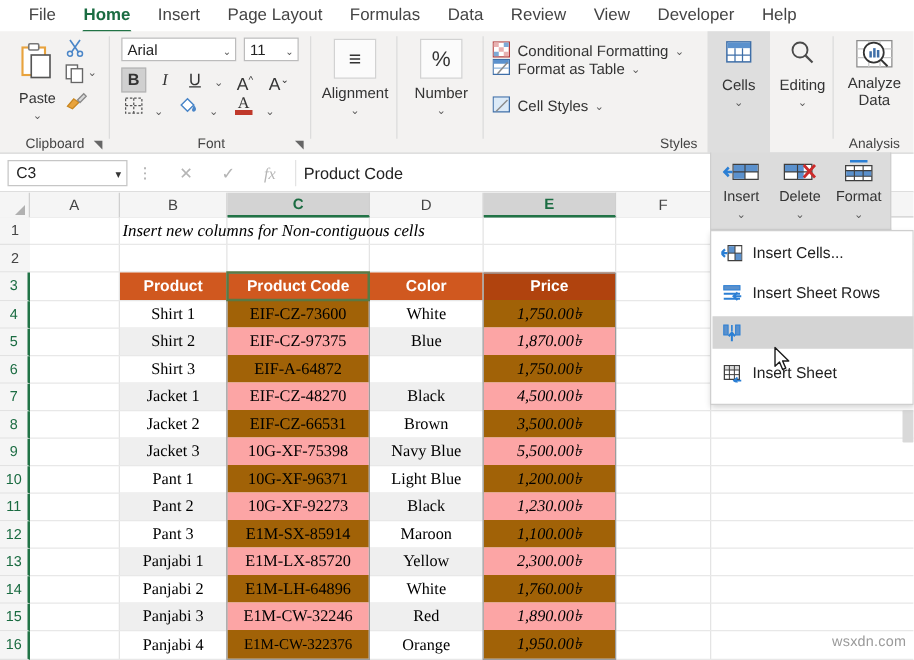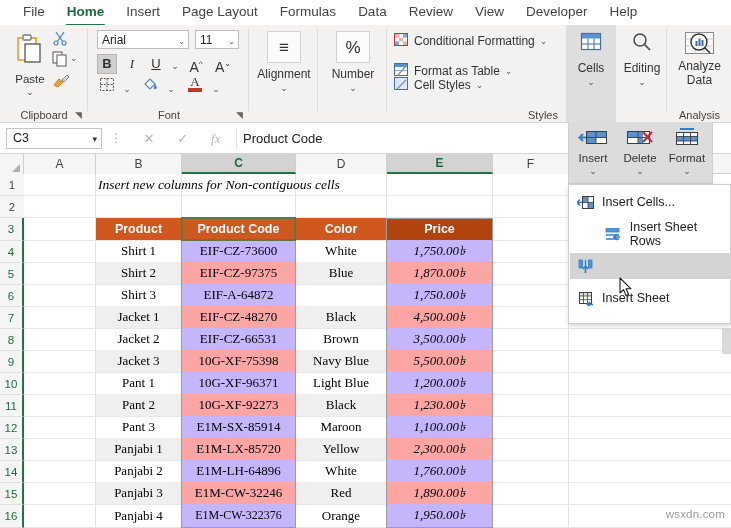--- a/index.html
+++ b/index.html
@@ -138,21 +138,21 @@
   .gridline-h { position:absolute; left:0; right:0; height:1px; background:#e8e8e8; }
 
   .title-cell { font-family:"Liberation Serif", serif; font-style:italic; font-size:13.5px; color:#000; }
 
   .thead { background:#d0581f; color:#fff; font-weight:bold; font-size:12.5px;
            justify-content:center; font-family:"Liberation Sans", sans-serif; }
   .thead.price { background:#b0430e; }
   .tcell { font-family:"Liberation Serif", serif; font-size:13px; justify-content:center; color:#000; }
   .tcell.price { font-style:italic; }
   .shade { background:#efefef; }
-  .selshade { background:#c4b5fd; }
+  .selshade { background:#a16207; }
   .selshade-alt { background:#fca5a5; }
 
   .selbox-c { position:absolute; border:1px solid #9c9c9c; pointer-events:none; }
   .activecell { position:absolute; border:2px solid #5a7a44; pointer-events:none; }
 
   
   .insert-panel {
     position:absolute; left:568px; top:122px; width:145px; height:62px;
     background:#dcdcdc; border:1px solid #cfcfcf; border-top:none;
     z-index:30;
@@ -302,21 +302,21 @@
             <rect x="1" y="1" width="4" height="3.6" fill="#e8b0b0"></rect>
             <rect x="9" y="1" width="4" height="3.6" fill="#7ea9d6"></rect>
             <rect x="5" y="4.8" width="4" height="3.6" fill="#e8b0b0"></rect>
             <rect x="1" y="8.4" width="4" height="3.6" fill="#7ea9d6"></rect>
             <rect x="9" y="8.4" width="4" height="3.6" fill="#e8b0b0"></rect>
           </svg>
         </span>
         <span>Conditional Formatting</span>
         <span style="font-size:9px;color:#555;">⌄</span>
       </div>
-      <div class="styrow" style="top:36px;">
+      <div class="styrow" style="top:20px;">
         <span>
           <svg width="15" height="14" viewBox="0 0 15 14">
             <rect x="0.5" y="0.5" width="13" height="12" fill="#fff" stroke="#3f6fa8" stroke-width="1"></rect>
             <rect x="1" y="1" width="12" height="3" fill="#5b91cd"></rect>
             <line x1="1" y1="7.5" x2="13" y2="7.5" stroke="#8fb6dd" stroke-width="1"></line>
             <path d="M4 12 L12 3" stroke="#8a8a8a" stroke-width="1.2"></path>
           </svg>
         </span>
         <span>Format as Table</span>
         <span style="font-size:9px;color:#555;">⌄</span>
@@ -588,21 +588,21 @@
           <rect x="5.5" y="1.5" width="11" height="12" fill="#fff" stroke="#3f3f3f" stroke-width="1"></rect>
           <rect x="6" y="2" width="5" height="5.5" fill="#5b91cd"></rect>
           <rect x="11" y="7.5" width="5" height="5.5" fill="#5b91cd"></rect>
           <line x1="11" y1="1.5" x2="11" y2="13.5" stroke="#3f3f3f" stroke-width="0.8"></line>
           <line x1="5.5" y1="7.5" x2="16.5" y2="7.5" stroke="#3f3f3f" stroke-width="0.8"></line>
           <path d="M5 7.5 L0.5 7.5 M3 4.5 L0 7.5 L3 10.5" fill="none" stroke="#2b7fd4" stroke-width="1.7"></path>
         </svg>
       </span>
       <span class="mi-txt">Insert Cells...</span>
     </div>
-    <div class="mi" style="top:36px;padding-left:28px;">
+    <div class="mi" style="top:36px;">
       <span class="mi-ico">
         <svg width="17" height="15" viewBox="0 0 17 15">
           <rect x="2" y="1.5" width="13" height="3.5" fill="#5b91cd" stroke="#2b7fd4" stroke-width="0.8"></rect>
           <line x1="2" y1="8" x2="15" y2="8" stroke="#2b7fd4" stroke-width="1.5"></line>
           <line x1="2" y1="12" x2="15" y2="12" stroke="#2b7fd4" stroke-width="1.5"></line>
           <path d="M16 10 L10.5 10 M13 7 L9.8 10 L13 13" fill="none" stroke="#2b7fd4" stroke-width="1.6"></path>
         </svg>
       </span>
       <span class="mi-txt">Insert Sheet Rows</span>
     </div>

